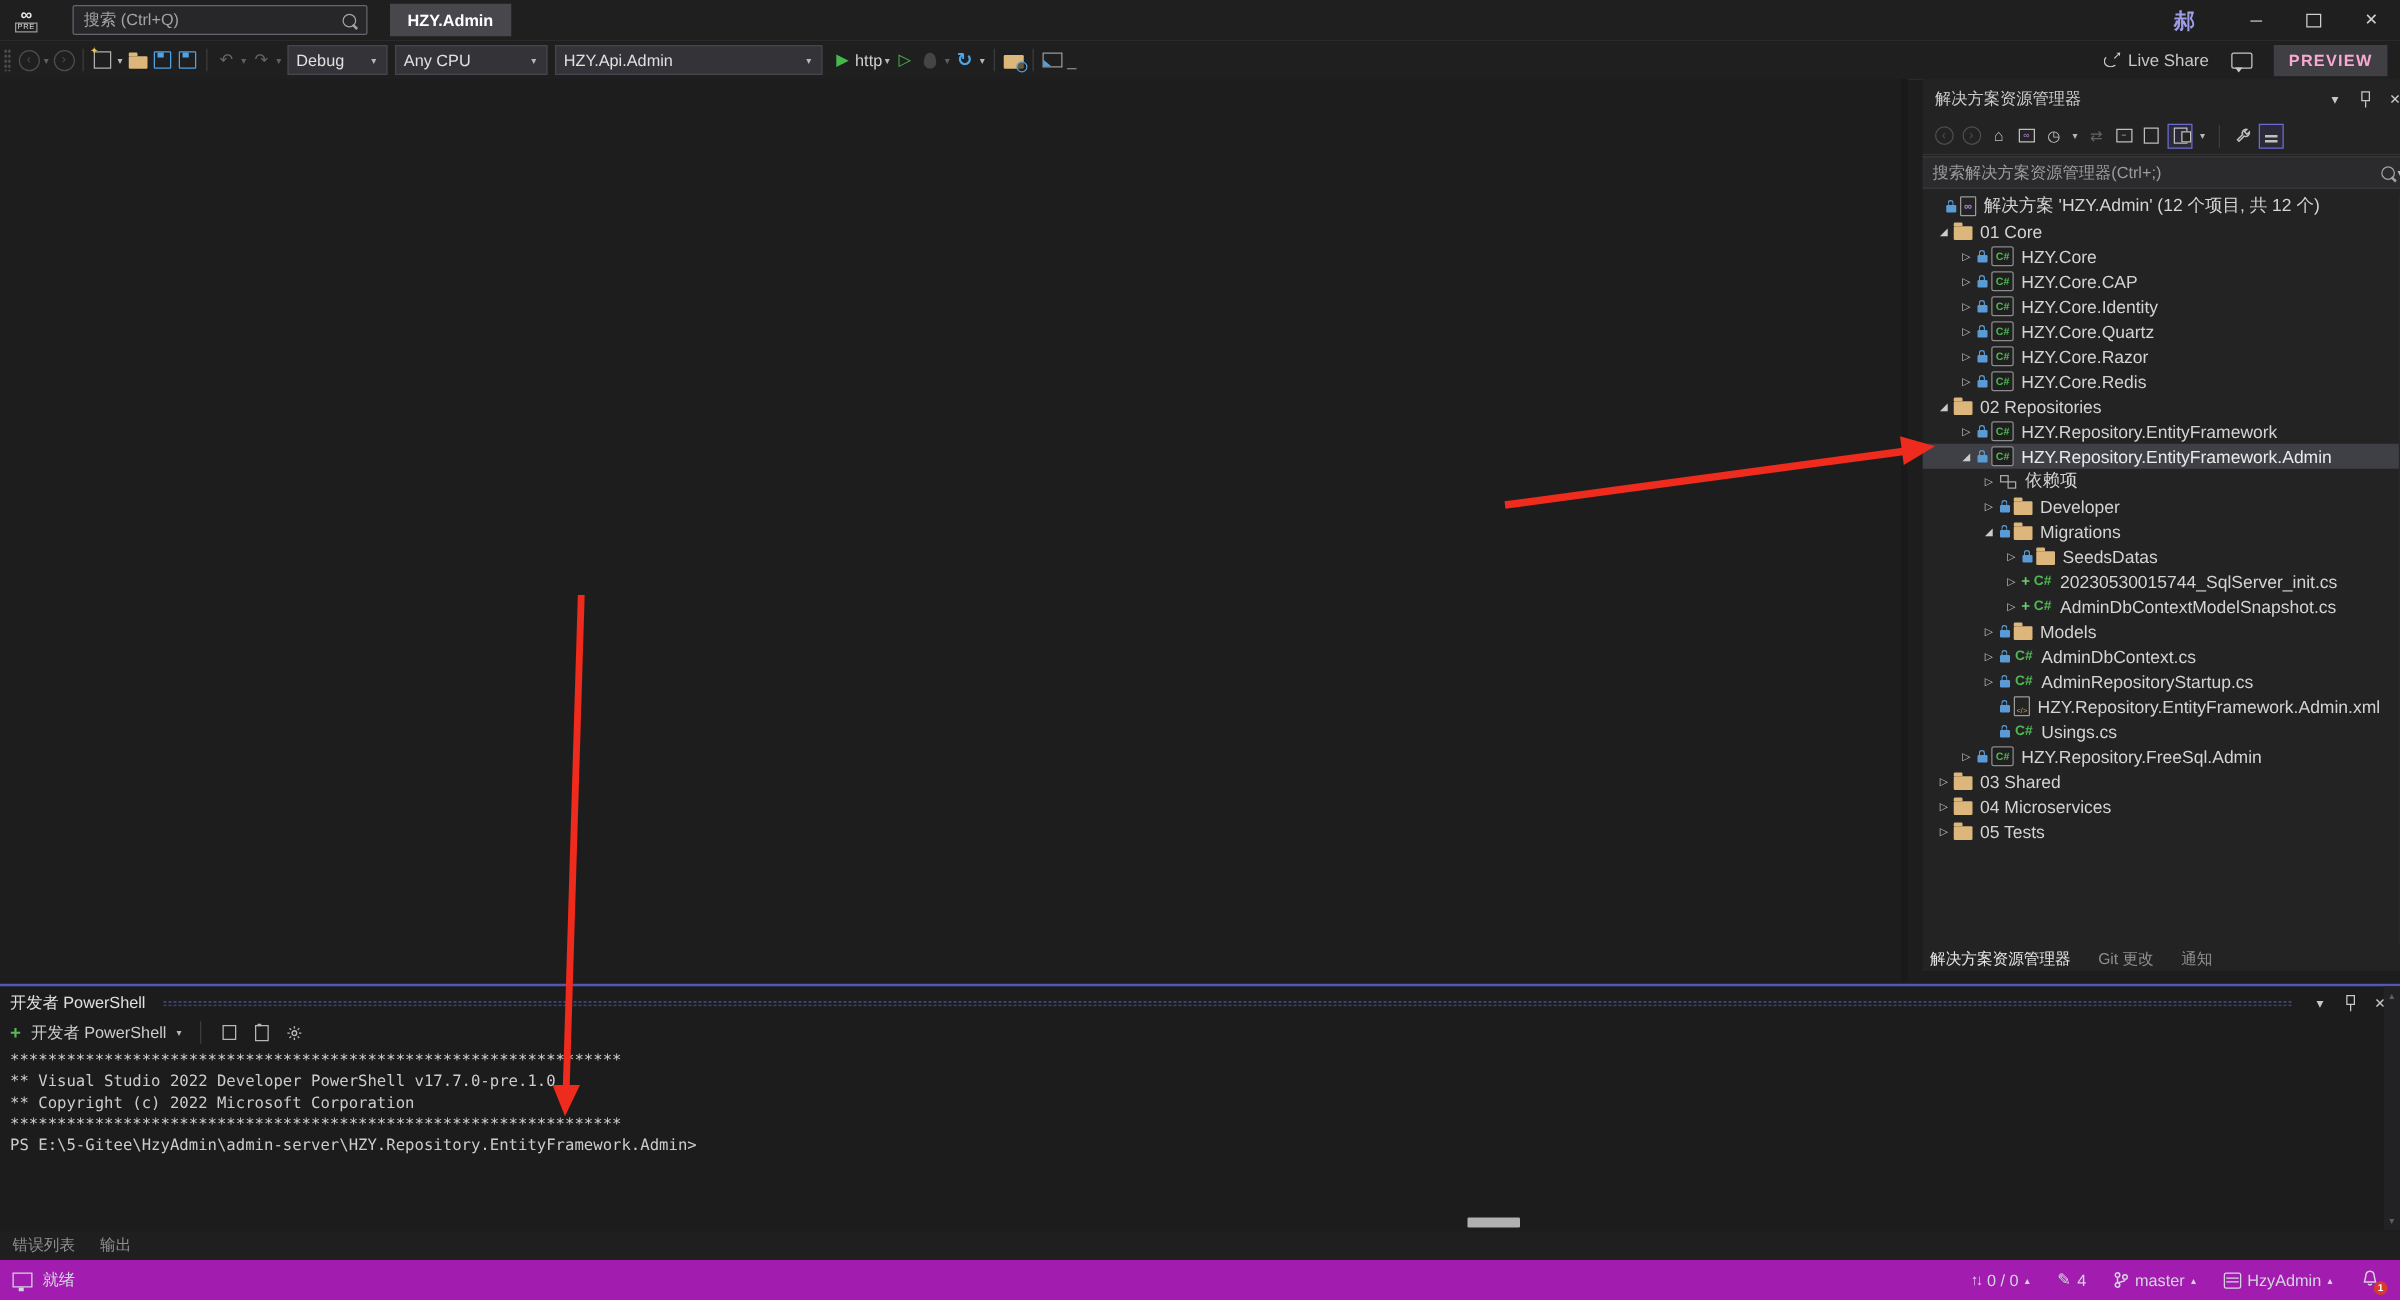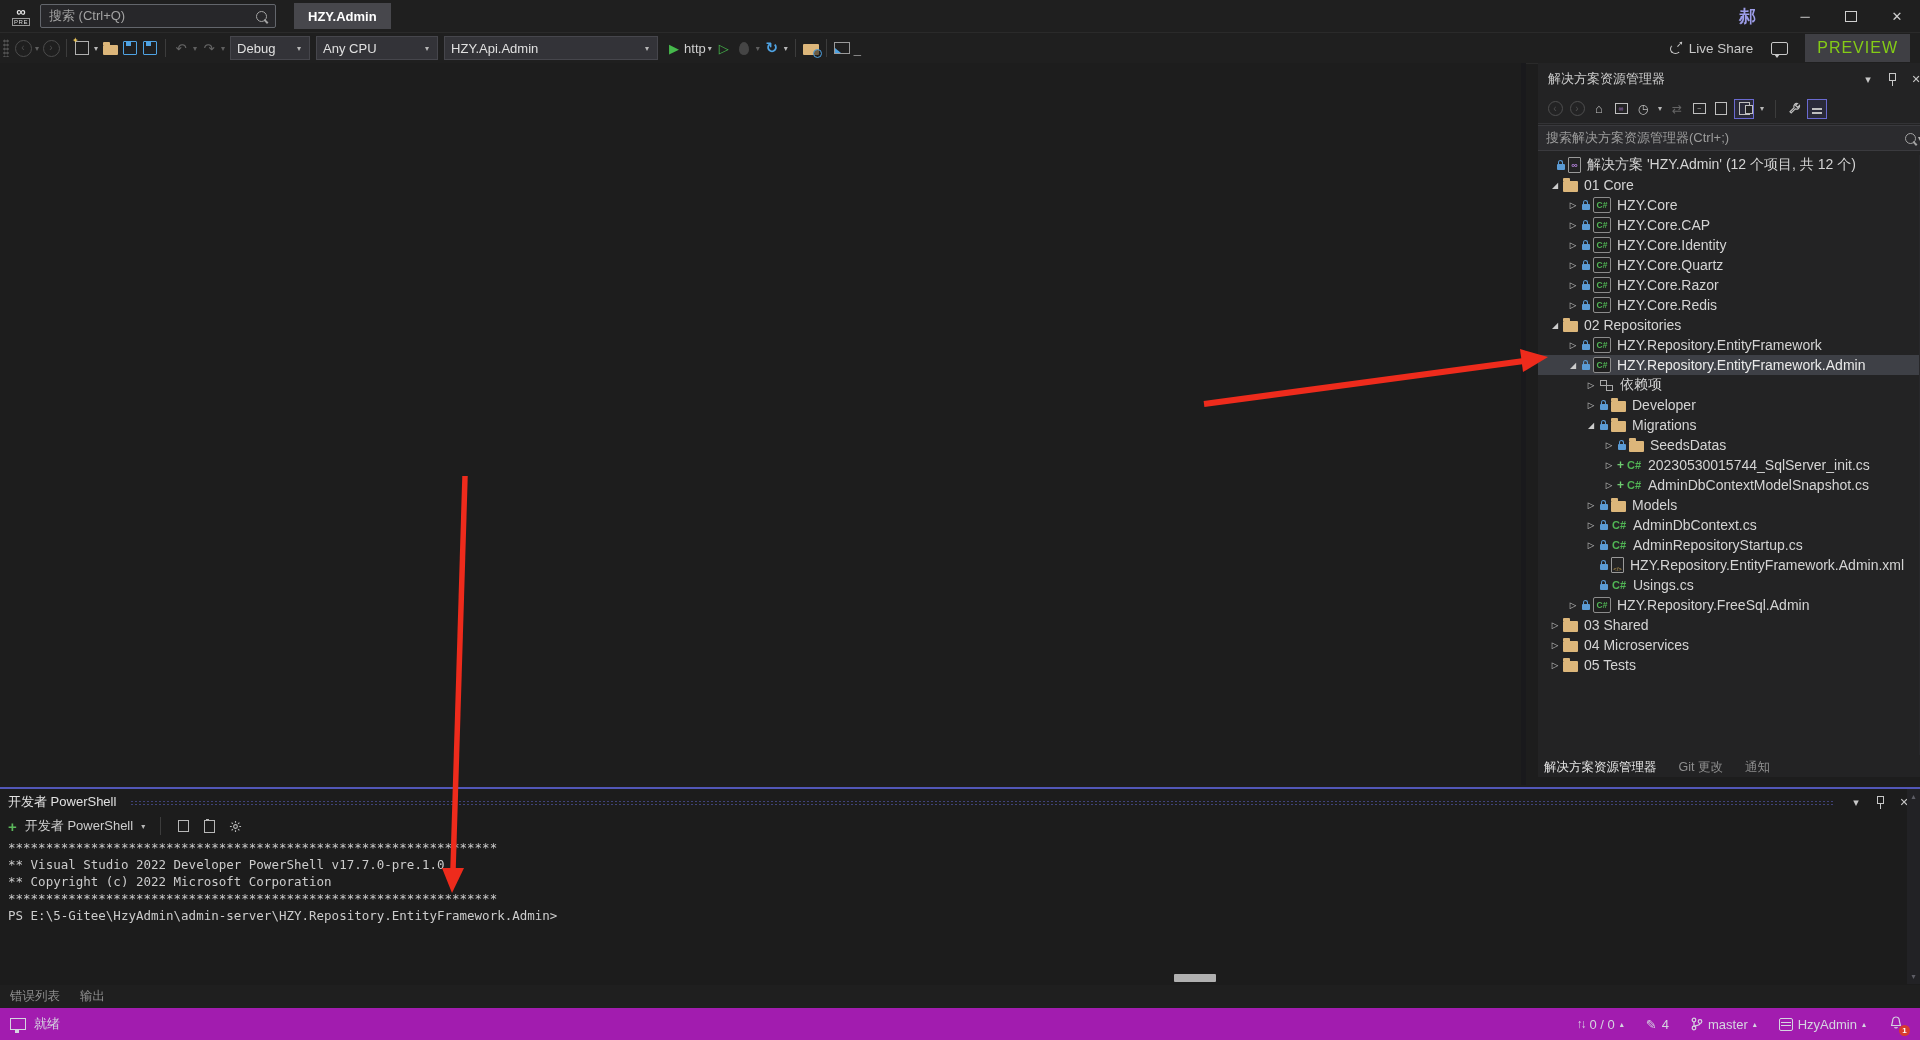--- a/index.html
+++ b/index.html
@@ -11,21 +11,21 @@
   
   #titlebar{position:absolute;left:0;top:0;width:1920px;height:32px;background:#1f1f1f;
             display:flex;align-items:center;border-bottom:1px solid #2a2a2a;}
   .vs-logo{width:26px;height:26px;margin:0 6px 0 8px;display:flex;flex-direction:column;
            align-items:center;justify-content:center;}
   .vs-logo .inf{color:#e8e8e8;font-size:13px;font-weight:bold;font-style:italic;line-height:11px;}
   .vs-logo .pre{font-size:6px;color:#d8d8d8;border:1px solid #9a9a9a;line-height:6px;
                 padding:0 1px;margin-top:1px;letter-spacing:.5px;}
   .menu-item{padding:0 9px;font-size:13.5px;color:#cfcfcf;height:32px;display:flex;
              align-items:center;cursor:default;}
-  #qsearch{width:218px;height:22px;background:#27272a;border:1px solid #63666c;
+  #qsearch{margin-left:18px;width:218px;height:22px;background:#27272a;border:1px solid #63666c;
            border-radius:2px;display:flex;align-items:center;padding:0 8px;font-size:13px;color:#a3a3a3;}
   #qsearch .mag{margin-left:auto;}
   .mag{width:9px;height:9px;border:1.6px solid #a3a3a3;border-radius:50%;position:relative;display:inline-block;}
   .mag::after{content:"";position:absolute;width:1.8px;height:5px;background:#a3a3a3;
               transform:rotate(-45deg);left:8px;top:7px;}
   #sol-badge{margin-left:18px;height:26px;background:#47474c;color:#ffffff;font-weight:bold;
              font-size:13px;display:flex;align-items:center;padding:0 14px;}
   #tb-right{margin-left:auto;display:flex;align-items:center;height:32px;}
   #user-badge{color:#9d9de8;font-size:17px;font-weight:bold;margin-right:26px;}
   .win-btn{width:46px;height:32px;display:flex;align-items:center;justify-content:center;
@@ -62,21 +62,21 @@
   .ic-termwin::after{content:"";position:absolute;left:0;bottom:0;border-left:6px solid #4fa3e3;border-top:5px solid transparent;}
   #tb-far{margin-left:auto;display:flex;align-items:center;margin-right:10px;gap:16px;}
   .liveshare{display:flex;align-items:center;gap:6px;color:#c8c8c8;font-size:13.5px;}
   .ic-share{width:14px;height:14px;position:relative;}
   .ic-share::before{content:"";position:absolute;left:1px;bottom:1px;width:9px;height:8px;
        border:1.5px solid #c8c8c8;border-radius:50% 0 50% 50%;border-top-color:transparent;border-right-color:transparent;}
   .ic-share::after{content:"➚";position:absolute;right:-1px;top:-2px;font-size:9px;color:#c8c8c8;}
   .ic-feedback{width:15px;height:11px;border:1.4px solid #c8c8c8;border-radius:2px;position:relative;}
   .ic-feedback::after{content:"";position:absolute;left:2px;bottom:-4px;border-left:3px solid transparent;
        border-right:3px solid transparent;border-top:4px solid #c8c8c8;}
-  #preview-btn{background:#3f3f44;color:#84cc16;font-weight:normal;font-size:16px;letter-spacing:1px;
+  #preview-btn{background:#3f3f44;color:#f9a8d4;font-weight:bold;font-size:13px;letter-spacing:1px;
        padding:5px 12px;}
 
   
   #editor{position:absolute;left:0;top:63px;width:1521px;height:722px;background:#1d1d1d;}
   #splitter-v{position:absolute;left:1521px;top:63px;width:5px;height:722px;background:#19191c;}
 
   
   #explorer{position:absolute;left:1526px;top:63px;width:394px;height:714px;background:#232324;margin-left:12px;}
   #exp-header{position:absolute;left:0;top:3px;width:100%;height:26px;display:flex;align-items:center;}
   #exp-header .title{font-size:13px;color:#cccccc;margin-left:10px;}

